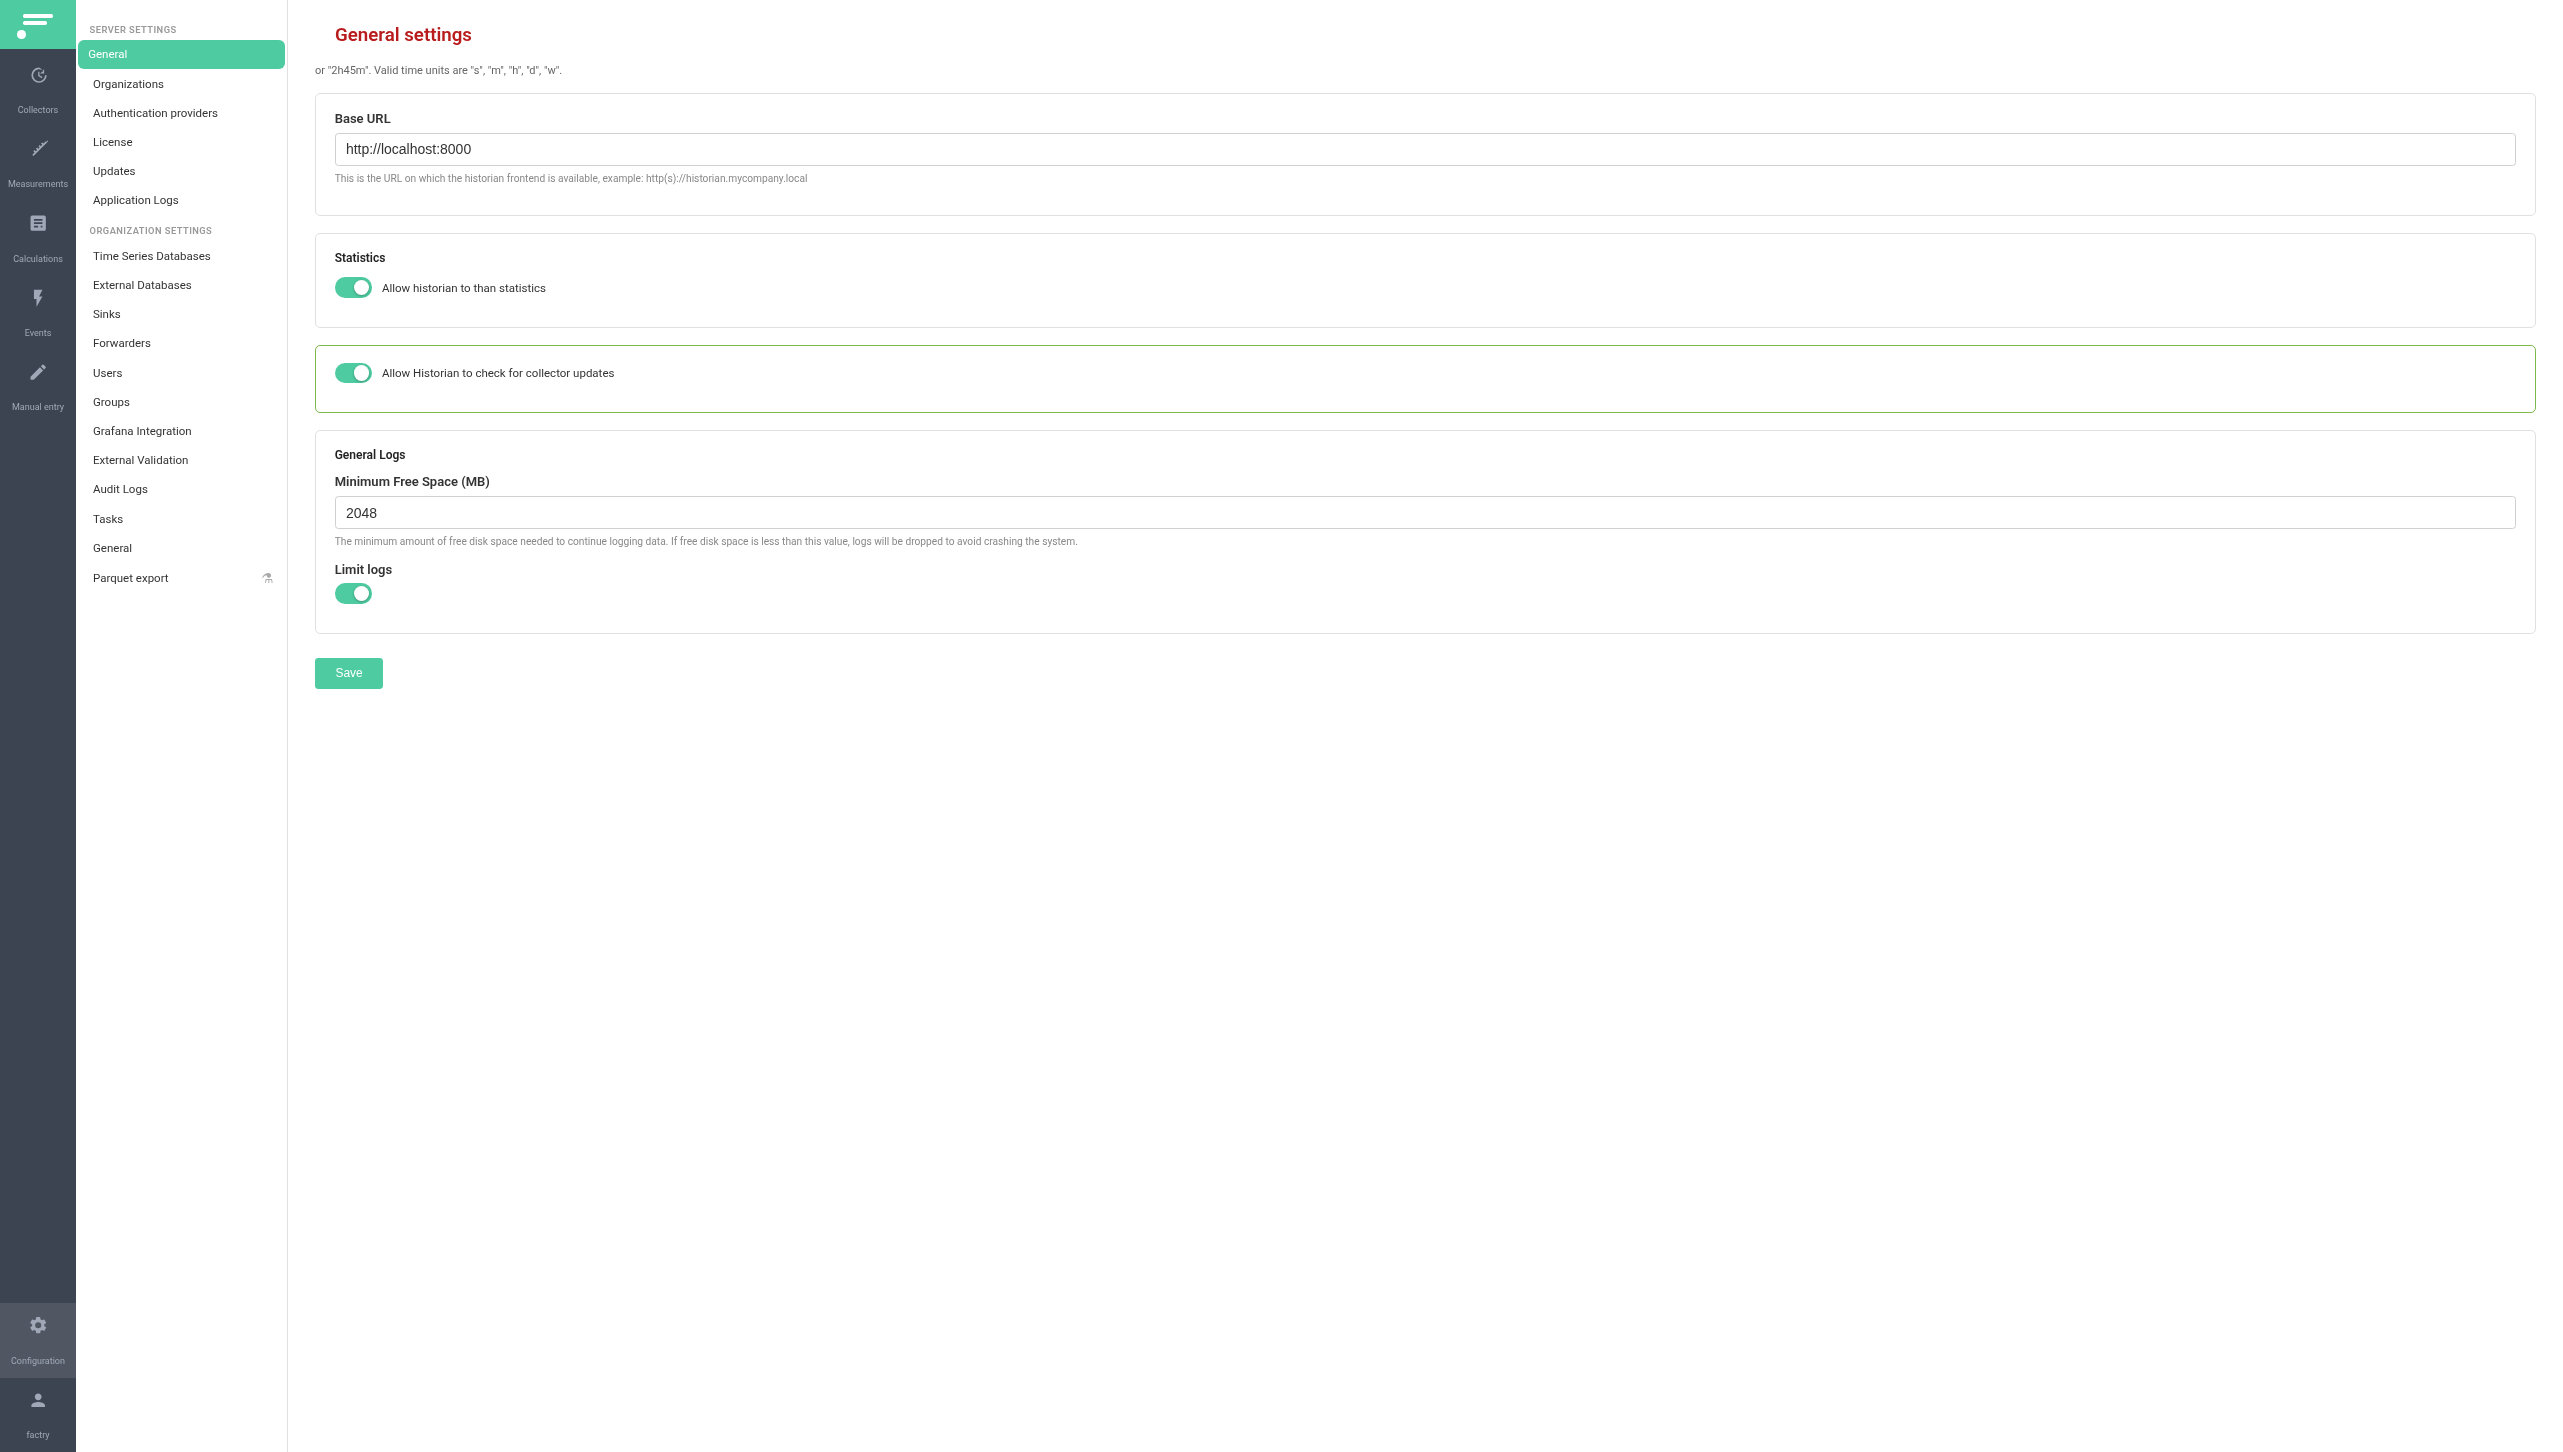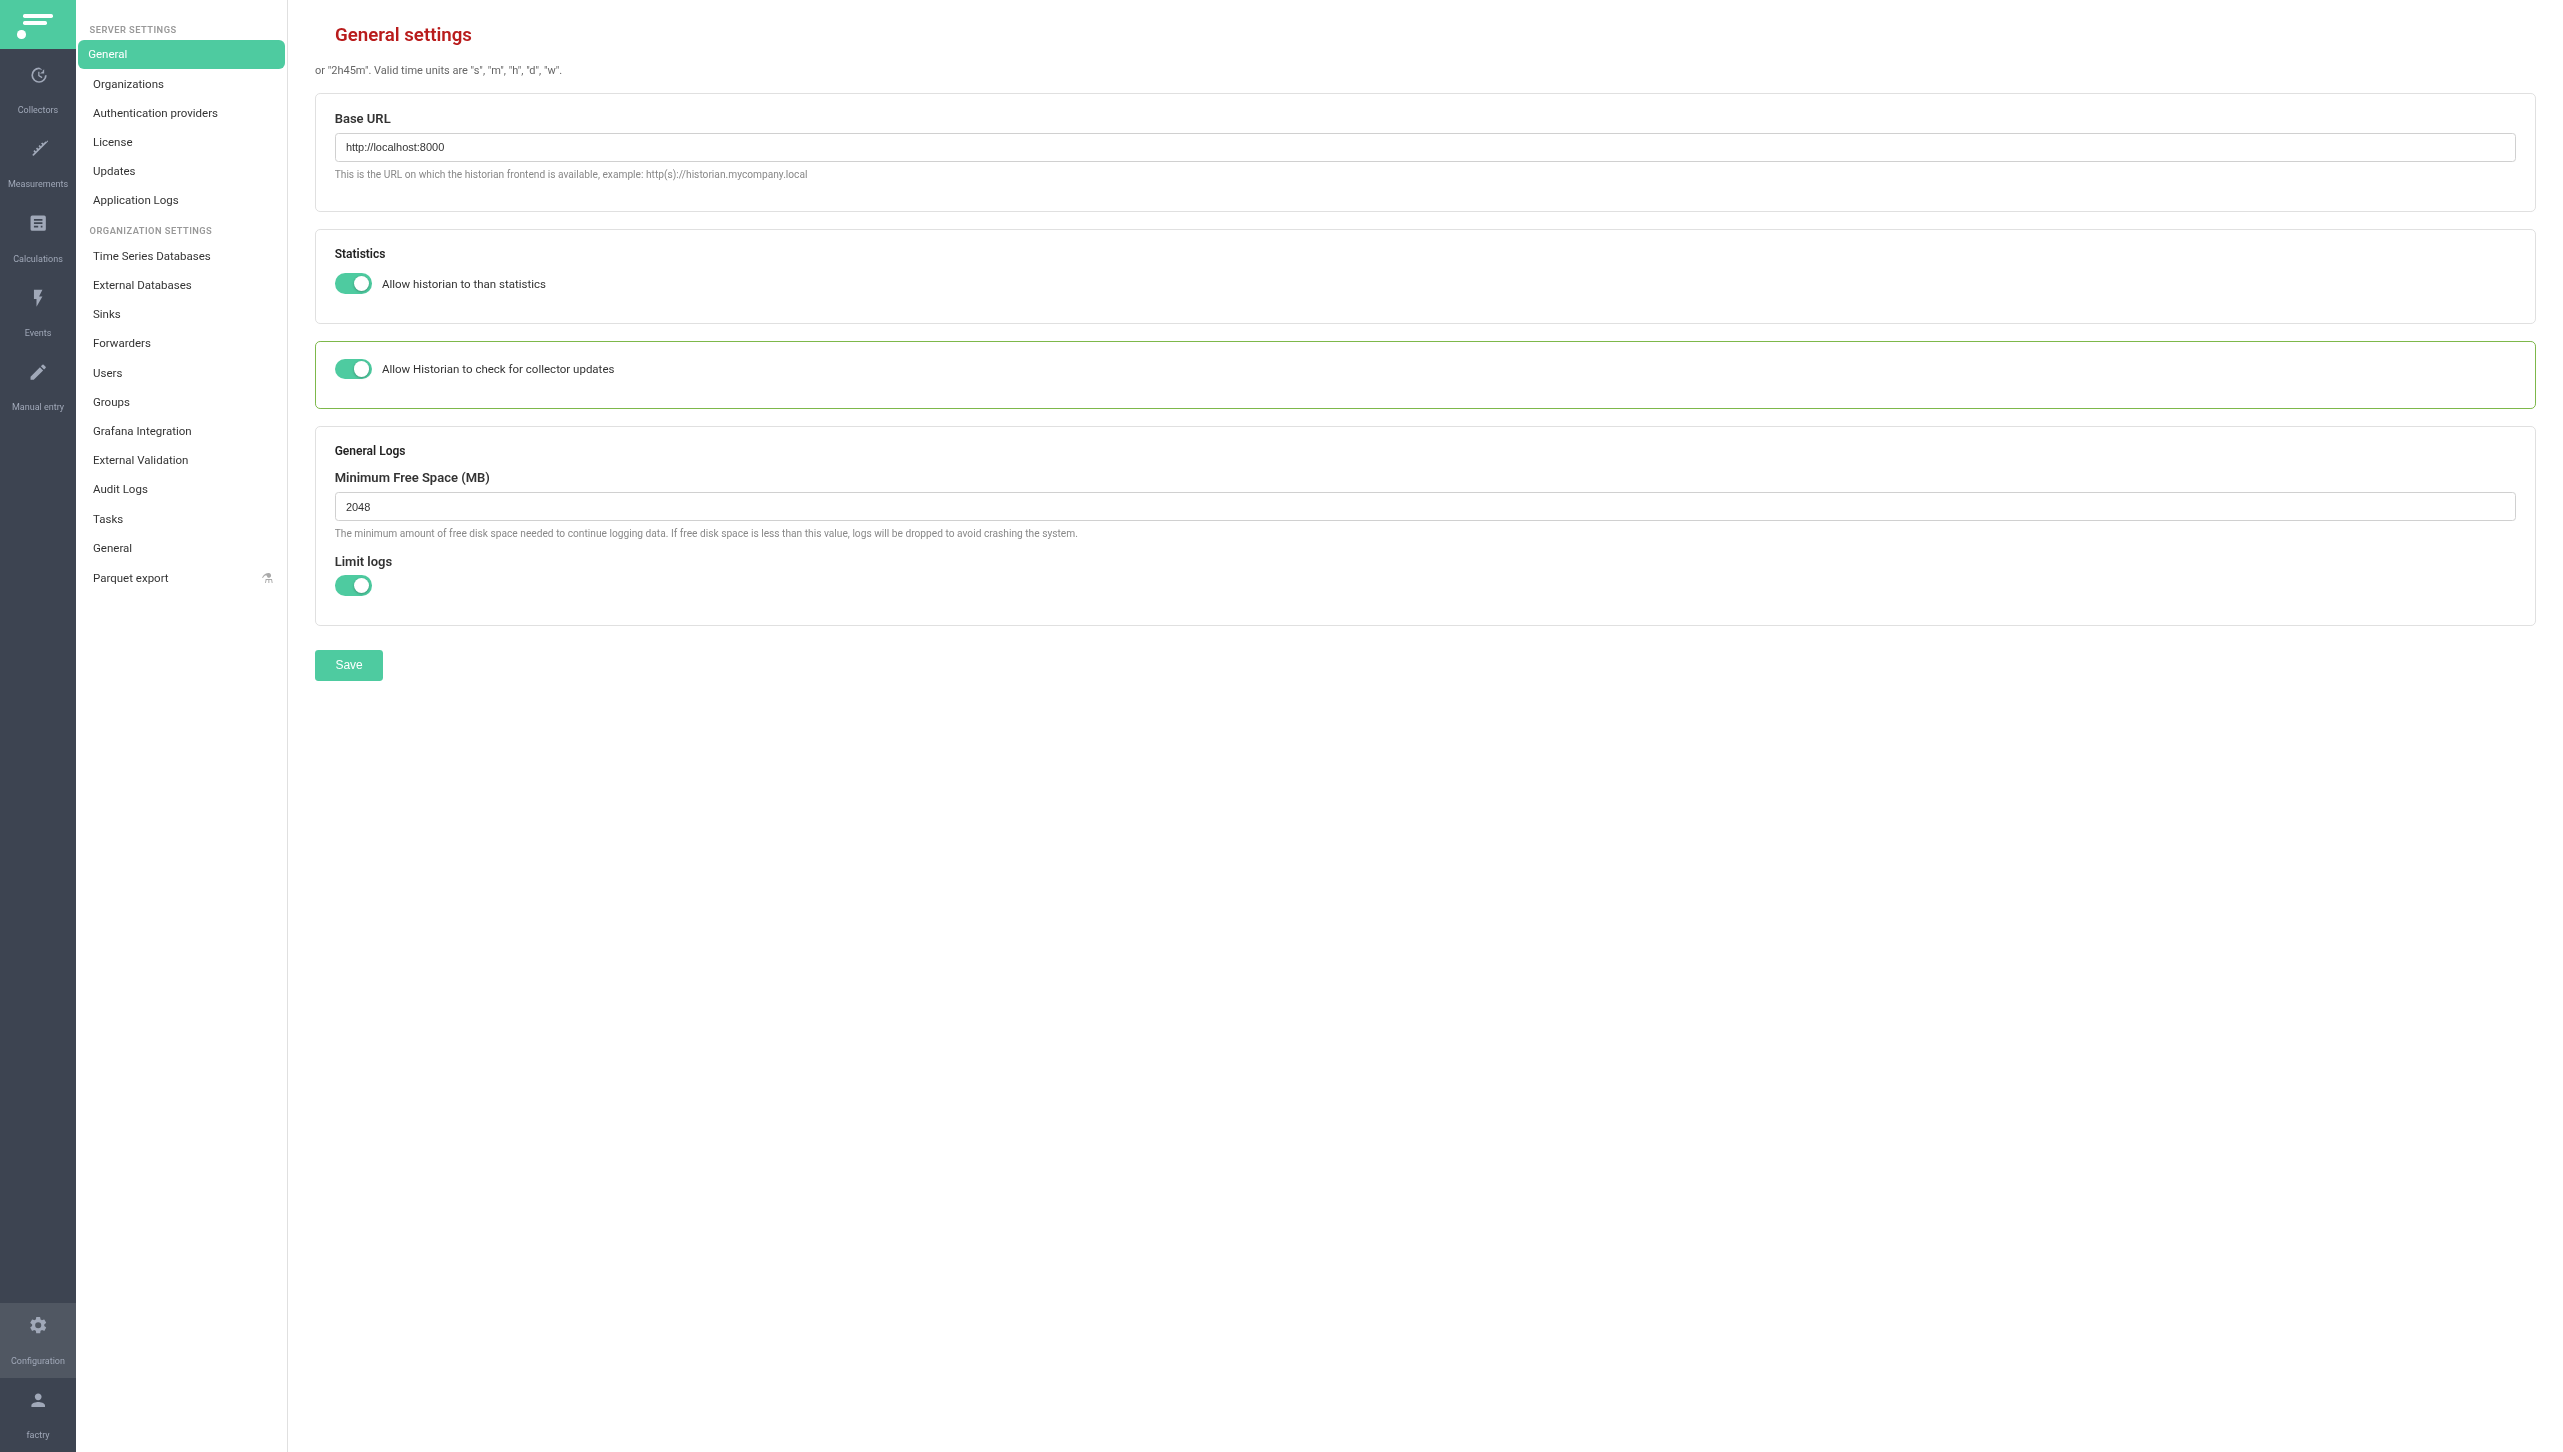--- a/index.html
+++ b/index.html
@@ -138,21 +138,21 @@
       font-weight: 600;
       color: #333;
       margin-bottom: 6.8px;
       display: block;
     }
     .form-input {
       width: 100%;
       padding: 7.6px 10.2px;
       border: 0.8px solid #d0d0d0;
       border-radius: 3.4px;
-      font-size: 11px;
+      font-size: 14px;
       color: #333;
       outline: none;
       background: white;
     }
     .form-hint {
       font-size: 10.2px;
       color: #888;
       margin-top: 5.1px;
       line-height: 1.5;
     }

